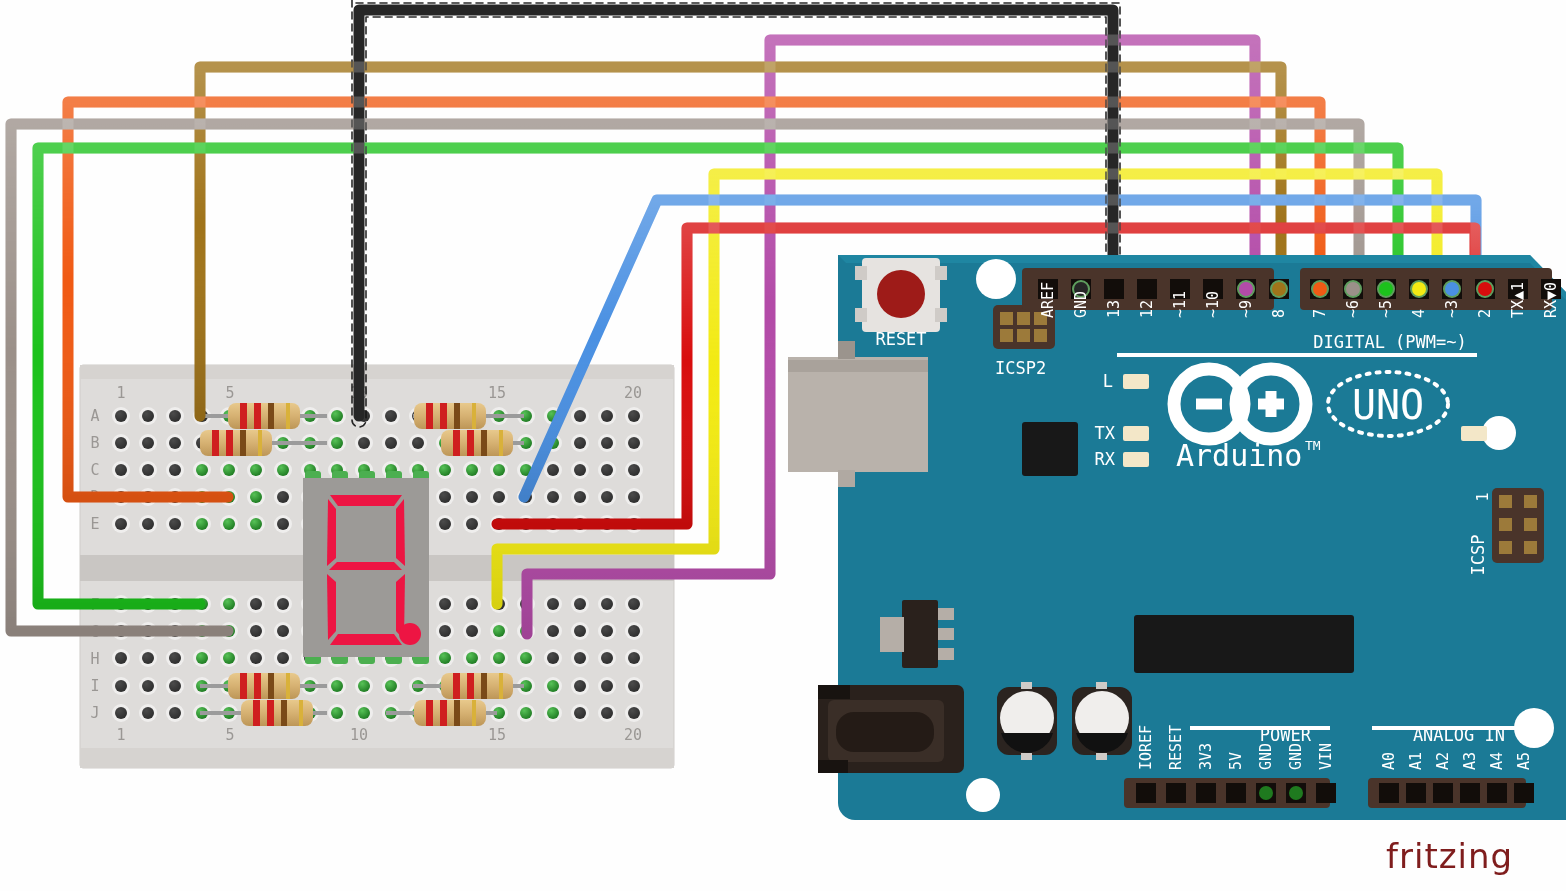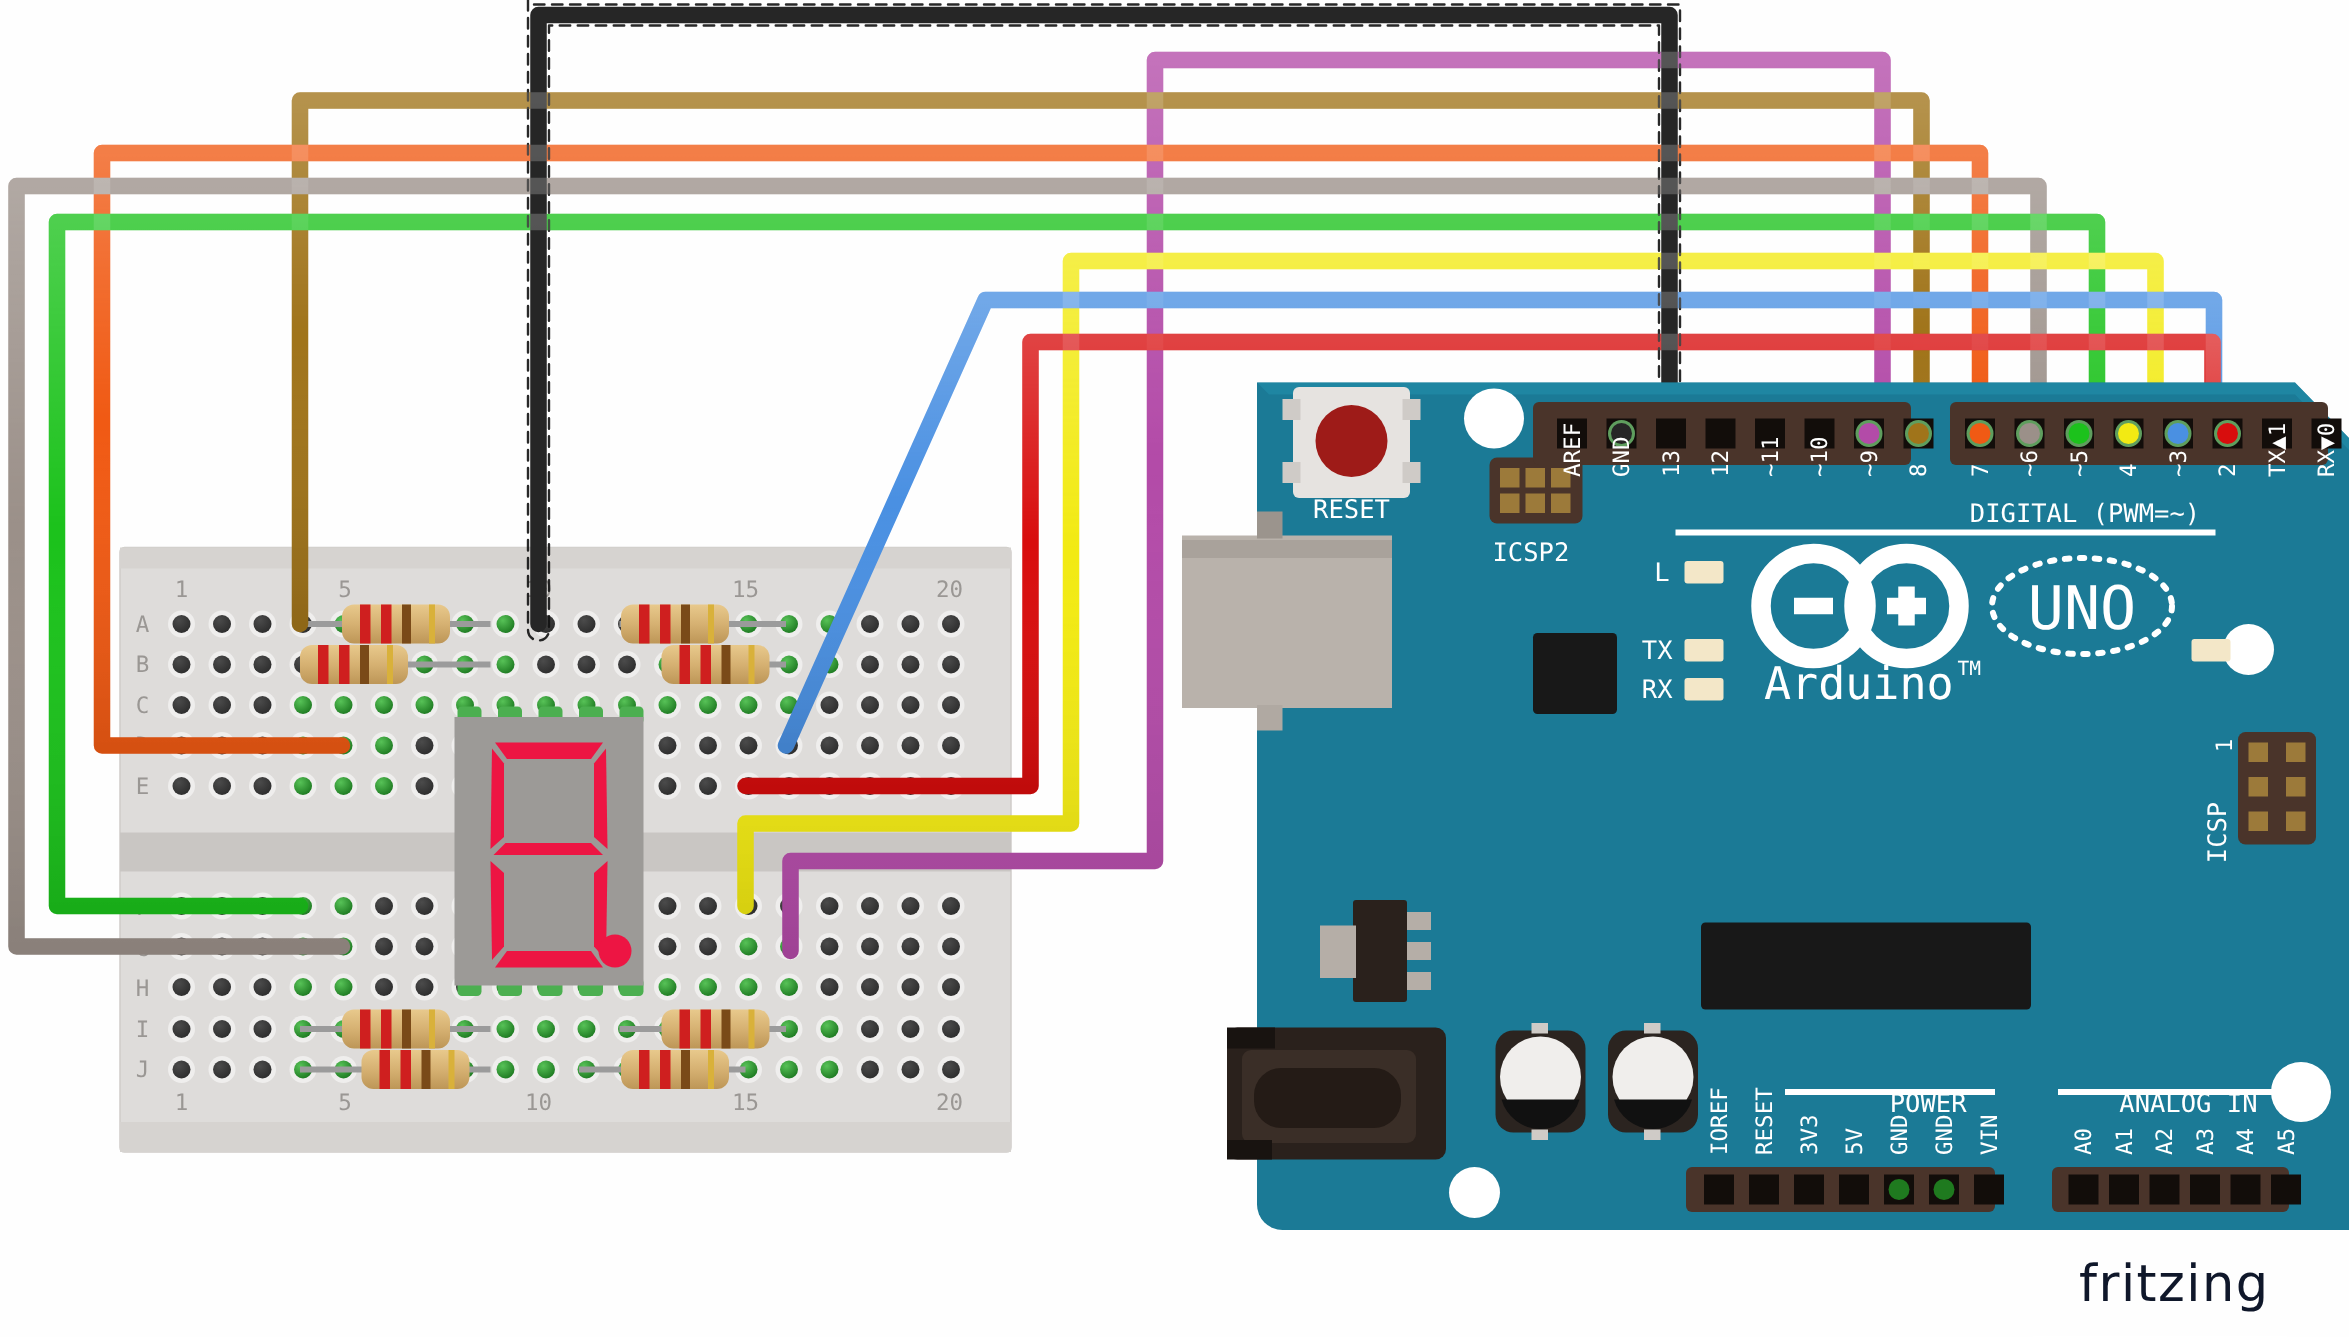--- a/index.html
+++ b/index.html
@@ -1290,15 +1290,15 @@
         <text x="1529" y="770" fill="#fff" font-size="15" text-anchor="start" transform="rotate(-90 1529 770)" font-family="&quot;DejaVu Sans Mono&quot;,&quot;Liberation Mono&quot;,monospace">A5</text>
       </g>
   <line x1="1372" y1="728" x2="1518" y2="728" stroke="#fff" stroke-width="4"></line>
   <text x="1505" y="741" class="lbl" fill="#fff" font-size="17" text-anchor="end">ANALOG IN</text>
 
   <g id="wire-tips"></g>
 
 </svg>
 
 <div style="position:absolute;left:1386px;top:836px;font-family:'DejaVu Sans',sans-serif;
-            font-size:34px;color:#0f172a;letter-spacing:1px;">fritzing</div>
+            font-size:34px;color:#7f1d1d;letter-spacing:1px;">fritzing</div>
 
 </div>
 
 </body></html>

